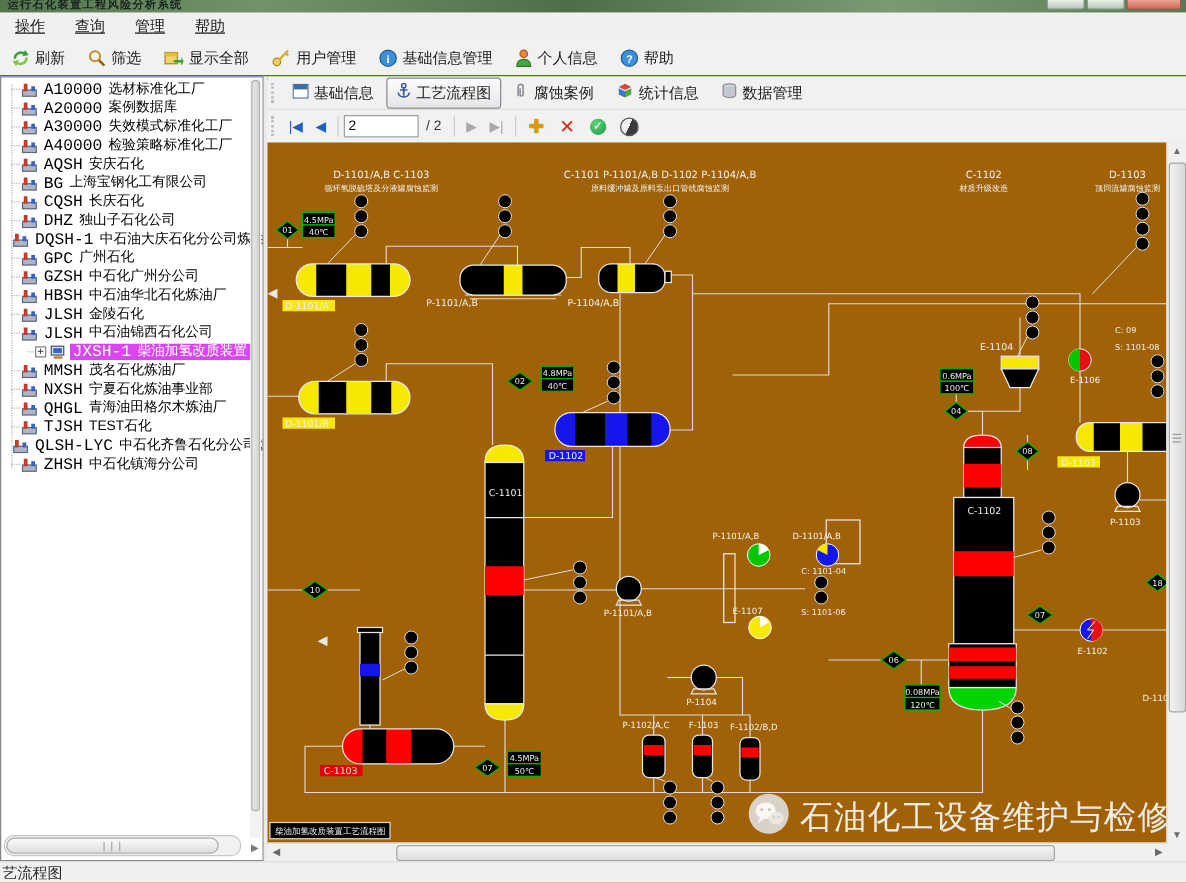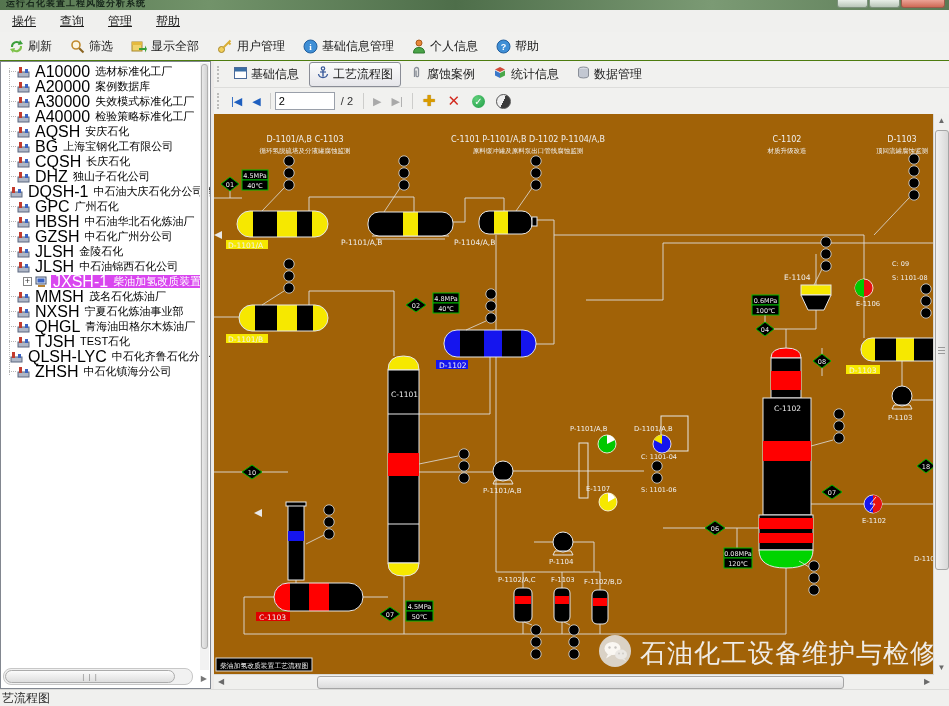--- a/index.html
+++ b/index.html
@@ -34,21 +34,21 @@
   .tree{position:absolute;left:0;top:2px;right:10px;}
   .tree::before{content:"";position:absolute;left:8px;top:4px;bottom:4px;border-left:1px dotted #b5b5b5;}
   .trow{height:15px;display:flex;align-items:center;padding-left:16px;font-size:11px;white-space:nowrap;color:#000;position:relative;}
   .trow::before{content:"";width:7px;border-top:1px dotted #b5b5b5;margin-left:-8px;margin-right:1px;}
   .trow.child{padding-left:27px;}
   .trow.child::before{width:5px;margin-left:-6px;}
   .t-expand{width:9px;height:9px;box-sizing:border-box;border:1px solid #848484;background:#fff;
     font-size:9px;line-height:7px;text-align:center;margin-right:3px;color:#333;flex:0 0 auto;}
   .t-ico{margin-right:3px;display:flex;flex:0 0 auto;}
   .t-label{display:flex;padding:0 2px;line-height:13px;}
-  .t-code{margin-right:5px;font-family:Liberation Sans, sans-serif;font-size:16px;}
+  .t-code{margin-right:5px;font-family:Liberation Mono, monospace;font-size:13px;}
   .trow.sel .t-label{background:#d946ef;color:#fff;text-align:center;}
   
   .tree-vscroll{position:absolute;right:1px;top:1px;width:9px;bottom:18px;background:#f2f2f2;}
   .tree-vscroll .thumb{position:absolute;left:1px;right:1px;top:1px;height:96%;background:linear-gradient(90deg,#e9e9e9,#d3d3d3);border:1px solid #b0b0b0;border-radius:3px;}
   .tree-hscroll{position:absolute;left:2px;bottom:3px;width:188px;height:15px;background:#f1f1f1;
     border:1px solid #c7c7c7;border-radius:8px;}
   .tree-hscroll .thumb{position:absolute;left:1px;top:1px;bottom:1px;width:168px;background:linear-gradient(#fbfbfb,#dedede);
     border:1px solid #ababab;border-radius:7px;text-align:center;color:#8a8a8a;font-size:8px;line-height:11px;letter-spacing:1px;}
   .tree-harrow{position:absolute;right:3px;bottom:5px;font-size:8px;color:#777;}
 
@@ -348,37 +348,37 @@
 
     <span class="t-ico icon-root">
               <svg width="13" height="13">
                 <rect x="1" y="7" width="11" height="5" fill="#aeb6c6" stroke="#5c6880"></rect>
                 <rect x="2" y="2" width="3" height="6" fill="#c23b2e"></rect>
                 <rect x="8" y="4" width="3" height="4" fill="#3a62c2"></rect>
               </svg>
             </span>
 
     <span class="t-label">
+              <span class="t-code">GZSH</span>
+              <span class="t-name">中石化广州分公司</span>
+            </span>
+  </div>
+          <div class="trow">
+
+    <span class="t-ico icon-root">
+              <svg width="13" height="13">
+                <rect x="1" y="7" width="11" height="5" fill="#aeb6c6" stroke="#5c6880"></rect>
+                <rect x="2" y="2" width="3" height="6" fill="#c23b2e"></rect>
+                <rect x="8" y="4" width="3" height="4" fill="#3a62c2"></rect>
+              </svg>
+            </span>
+
+    <span class="t-label">
               <span class="t-code">HBSH</span>
               <span class="t-name">中石油华北石化炼油厂</span>
-            </span>
-  </div>
-          <div class="trow">
-
-    <span class="t-ico icon-root">
-              <svg width="13" height="13">
-                <rect x="1" y="7" width="11" height="5" fill="#aeb6c6" stroke="#5c6880"></rect>
-                <rect x="2" y="2" width="3" height="6" fill="#c23b2e"></rect>
-                <rect x="8" y="4" width="3" height="4" fill="#3a62c2"></rect>
-              </svg>
-            </span>
-
-    <span class="t-label">
-              <span class="t-code">GZSH</span>
-              <span class="t-name">中石化广州分公司</span>
             </span>
   </div>
           <div class="trow">
 
     <span class="t-ico icon-root">
               <svg width="13" height="13">
                 <rect x="1" y="7" width="11" height="5" fill="#aeb6c6" stroke="#5c6880"></rect>
                 <rect x="2" y="2" width="3" height="6" fill="#c23b2e"></rect>
                 <rect x="8" y="4" width="3" height="4" fill="#3a62c2"></rect>
               </svg>

